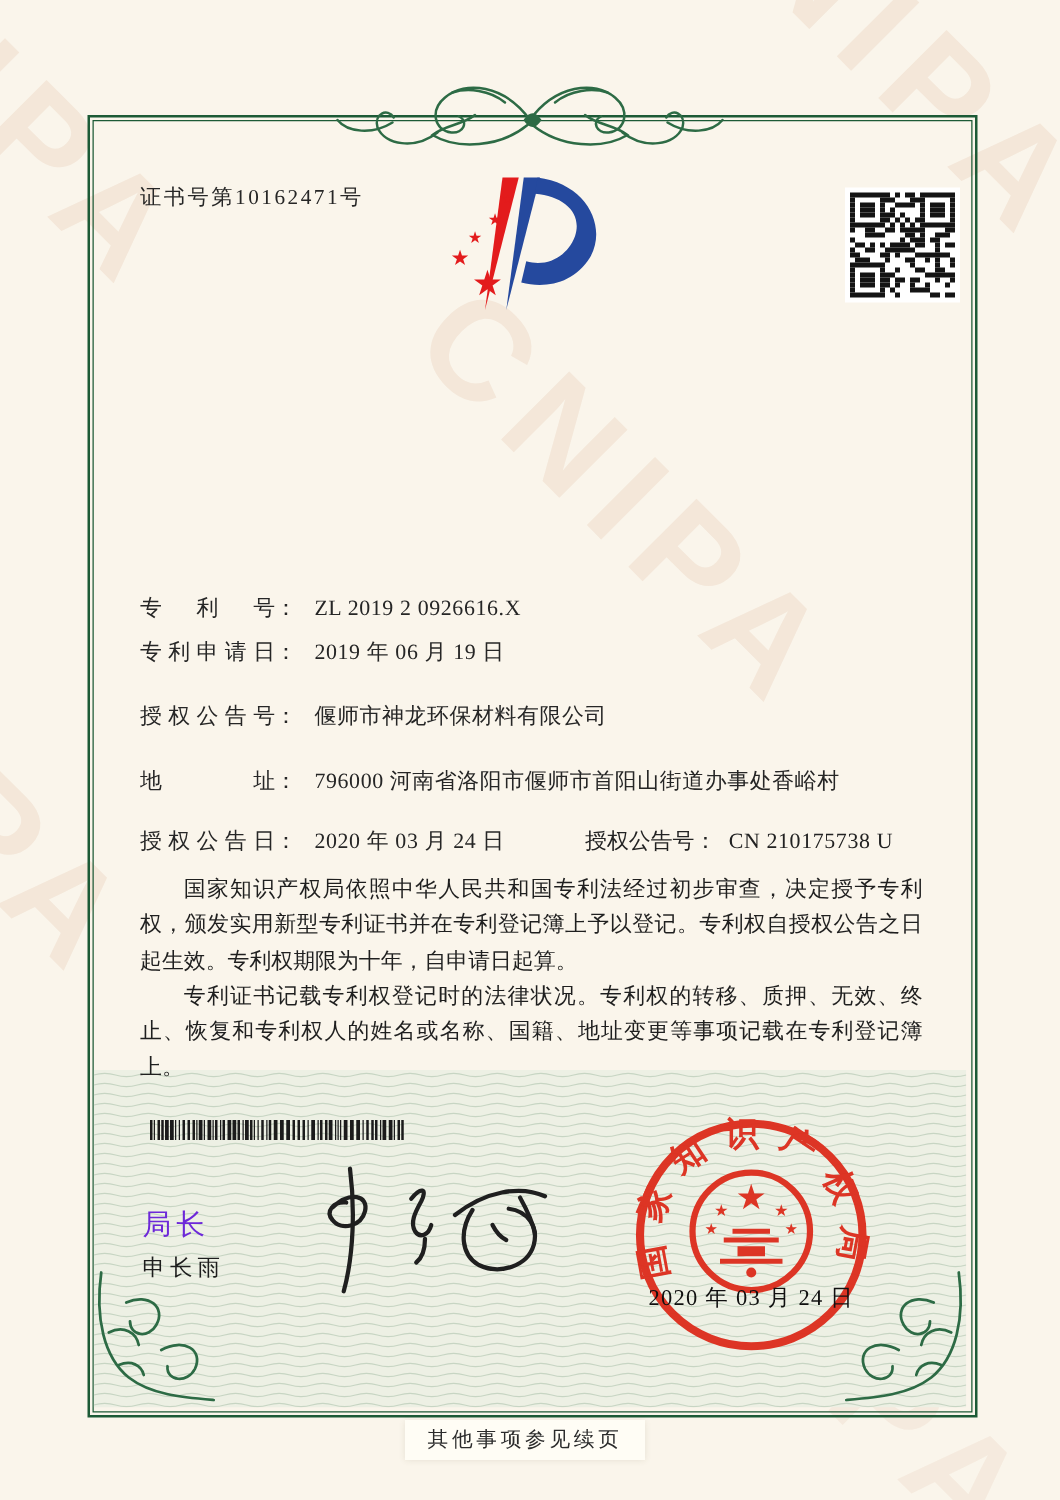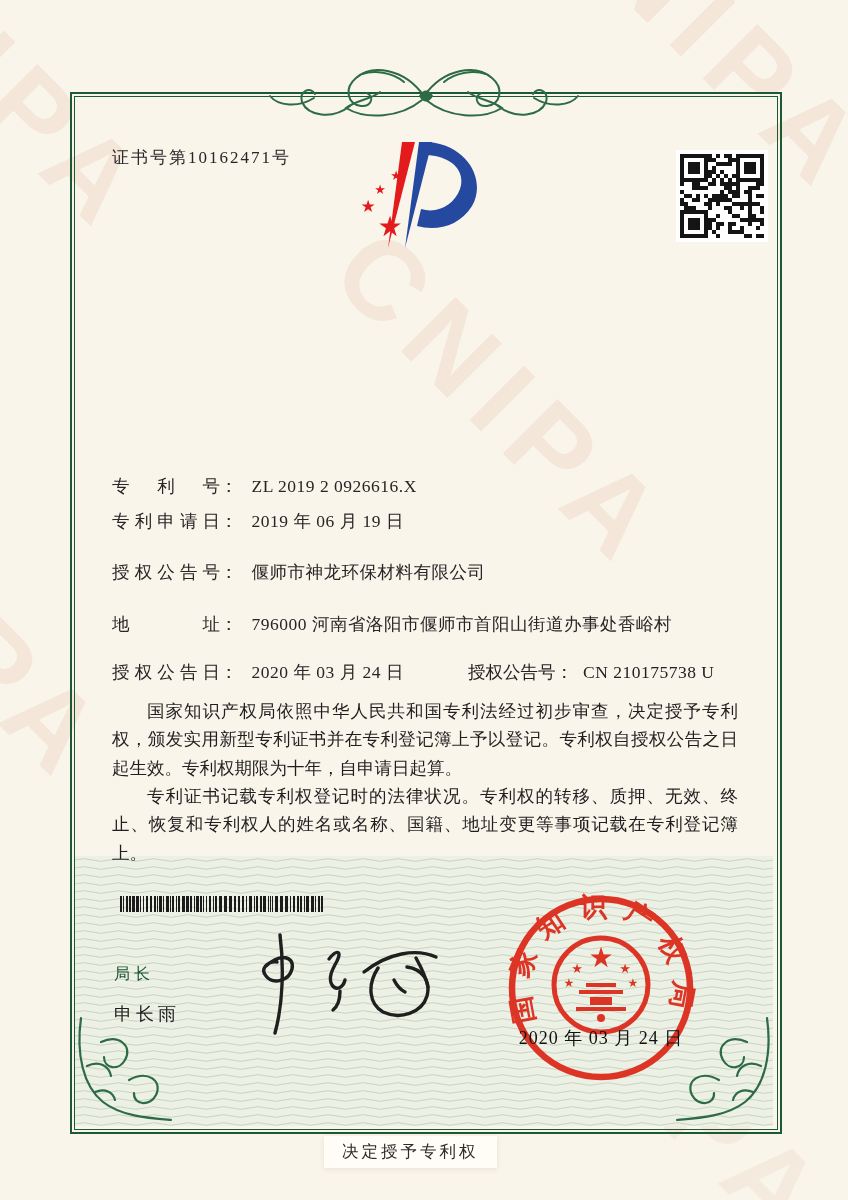--- a/index.html
+++ b/index.html
@@ -32,21 +32,21 @@
   .r0{top:354px;} .r1{top:408px;} .r2{top:474px;} .r3{top:509px;} .r4{top:560px;}
   .r5{top:612px;} .r6{top:660px;}
   .grant-no{position:absolute;left:468px;top:660px;font-size:17.5px;white-space:nowrap;}
   .grant-no .val{margin-left:10px;letter-spacing:.5px;}
   .paras{position:absolute;left:112px;top:697px;width:626px;font-size:17.5px;line-height:1.62;
          color:#1f1f1f;text-align:justify;}
   .paras p{margin:0;text-indent:2em;}
   #barcode{position:absolute;left:120px;top:896px;width:218px;height:16px;display:flex;}
   #barcode i,#barcode u{display:block;height:100%;}
   #barcode i{background:#1b1b1b;} #barcode u{background:transparent;}
-  .sig-title{position:absolute;left:114px;top:964px;font-size:16px;letter-spacing:4px;color:#14532d;}
+  .sig-title{position:absolute;left:114px;top:964px;font-size:23px;letter-spacing:4px;color:#6d28d9;}
   .sig-name{position:absolute;left:114px;top:1002px;font-size:18px;letter-spacing:4px;color:#1d1d1d;}
   .sig-svg{position:absolute;left:236px;top:928px;}
   .seal{position:absolute;left:506px;top:893px;z-index:3;opacity:.94;}
   .seal-date{position:absolute;left:512px;top:1026px;width:178px;text-align:center;font-size:18px;
              color:#101010;z-index:4;letter-spacing:1px;white-space:nowrap;}
   .page-num{position:absolute;left:70px;top:1089px;width:708px;text-align:center;font-size:15px;
             letter-spacing:3px;color:#2c2c2c;z-index:3;}
   .cont-note{position:absolute;left:324px;top:1136px;padding:5px 18px;background:#fffdf5;
              box-shadow:0 1px 5px rgba(90,80,50,.12);font-size:16.5px;letter-spacing:3px;color:#2b2b2b;}
   .orn-top{position:absolute;left:254px;top:56px;z-index:2;}
@@ -785,15 +785,15 @@
         </g>
         <rect x="80" y="90" width="30" height="4"></rect>
         <rect x="73" y="97" width="44" height="4"></rect>
         <rect x="84" y="104" width="22" height="8"></rect>
         <rect x="70" y="114" width="50" height="4"></rect>
         <circle cx="95" cy="125" r="4"></circle>
       </g>
     </svg>
     <div class="seal-date">2020 年 03 月 24 日</div>
 
-    <div class="cont-note">决定授予专利权</div>
+    <div class="cont-note">其他事项参见续页</div>
   </div>
 </div>
 
 </body></html>

